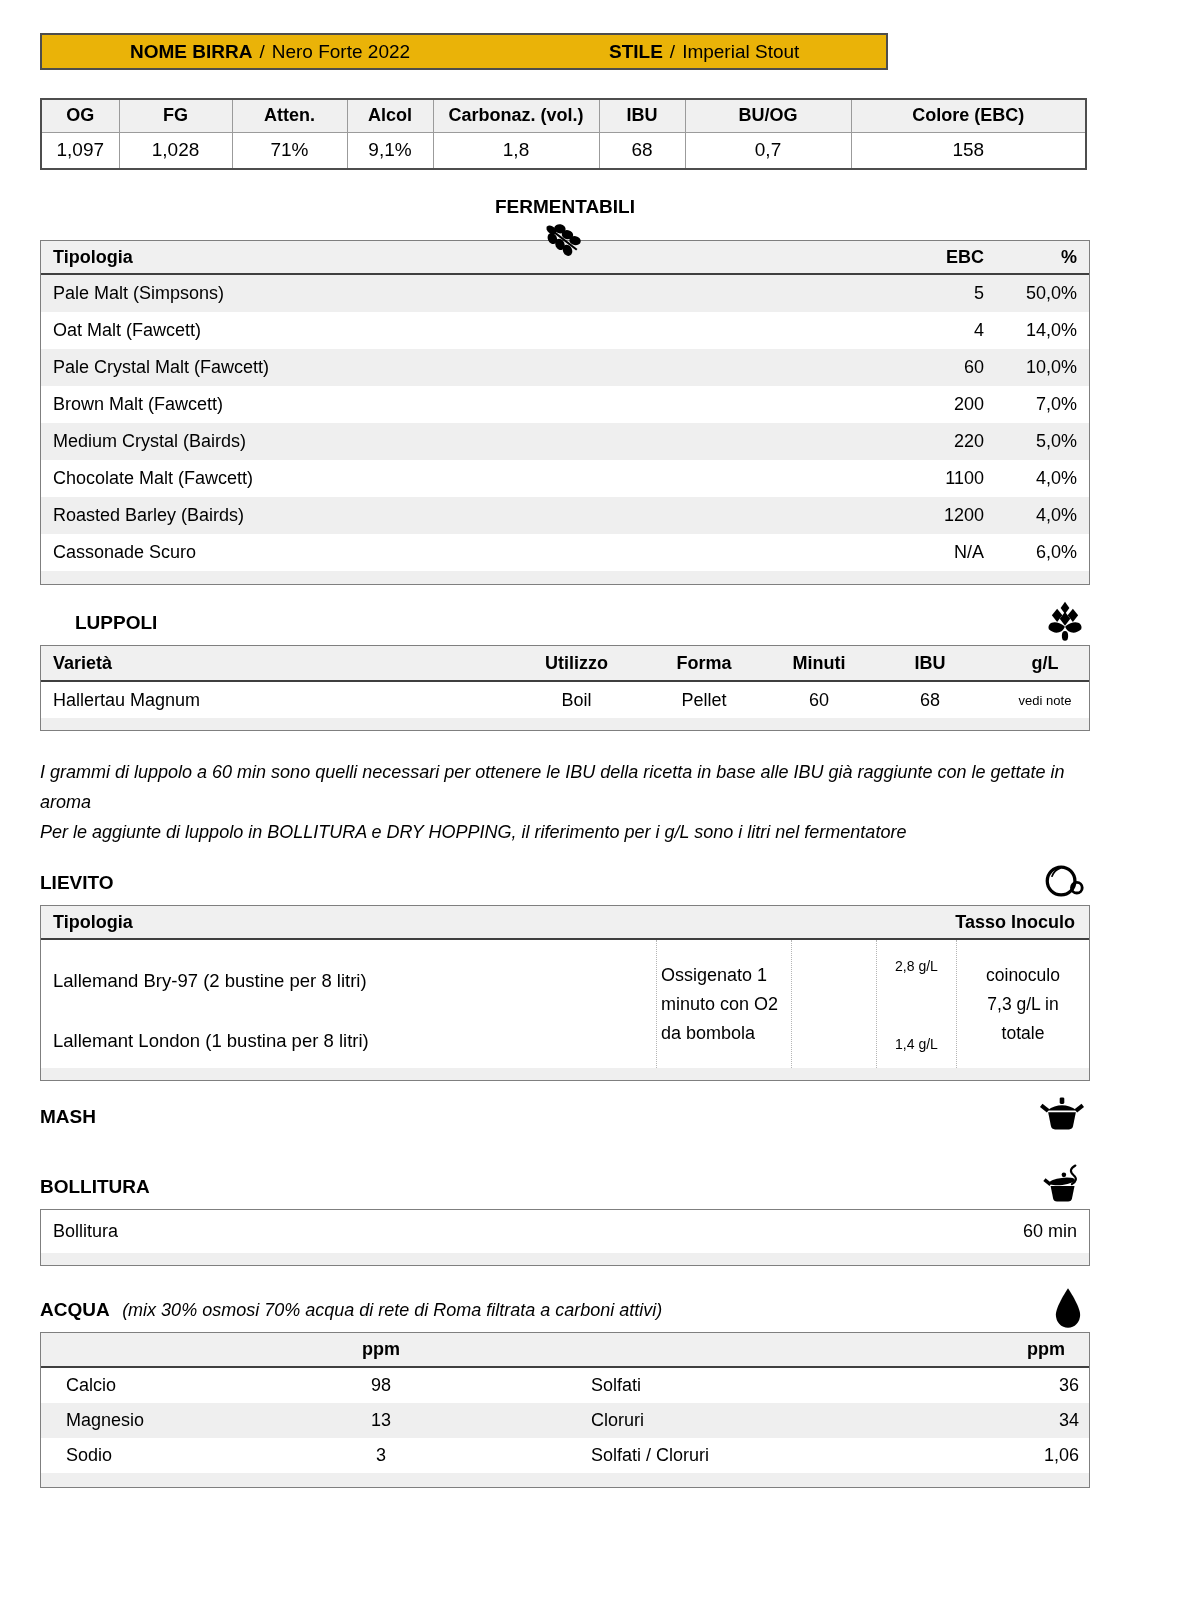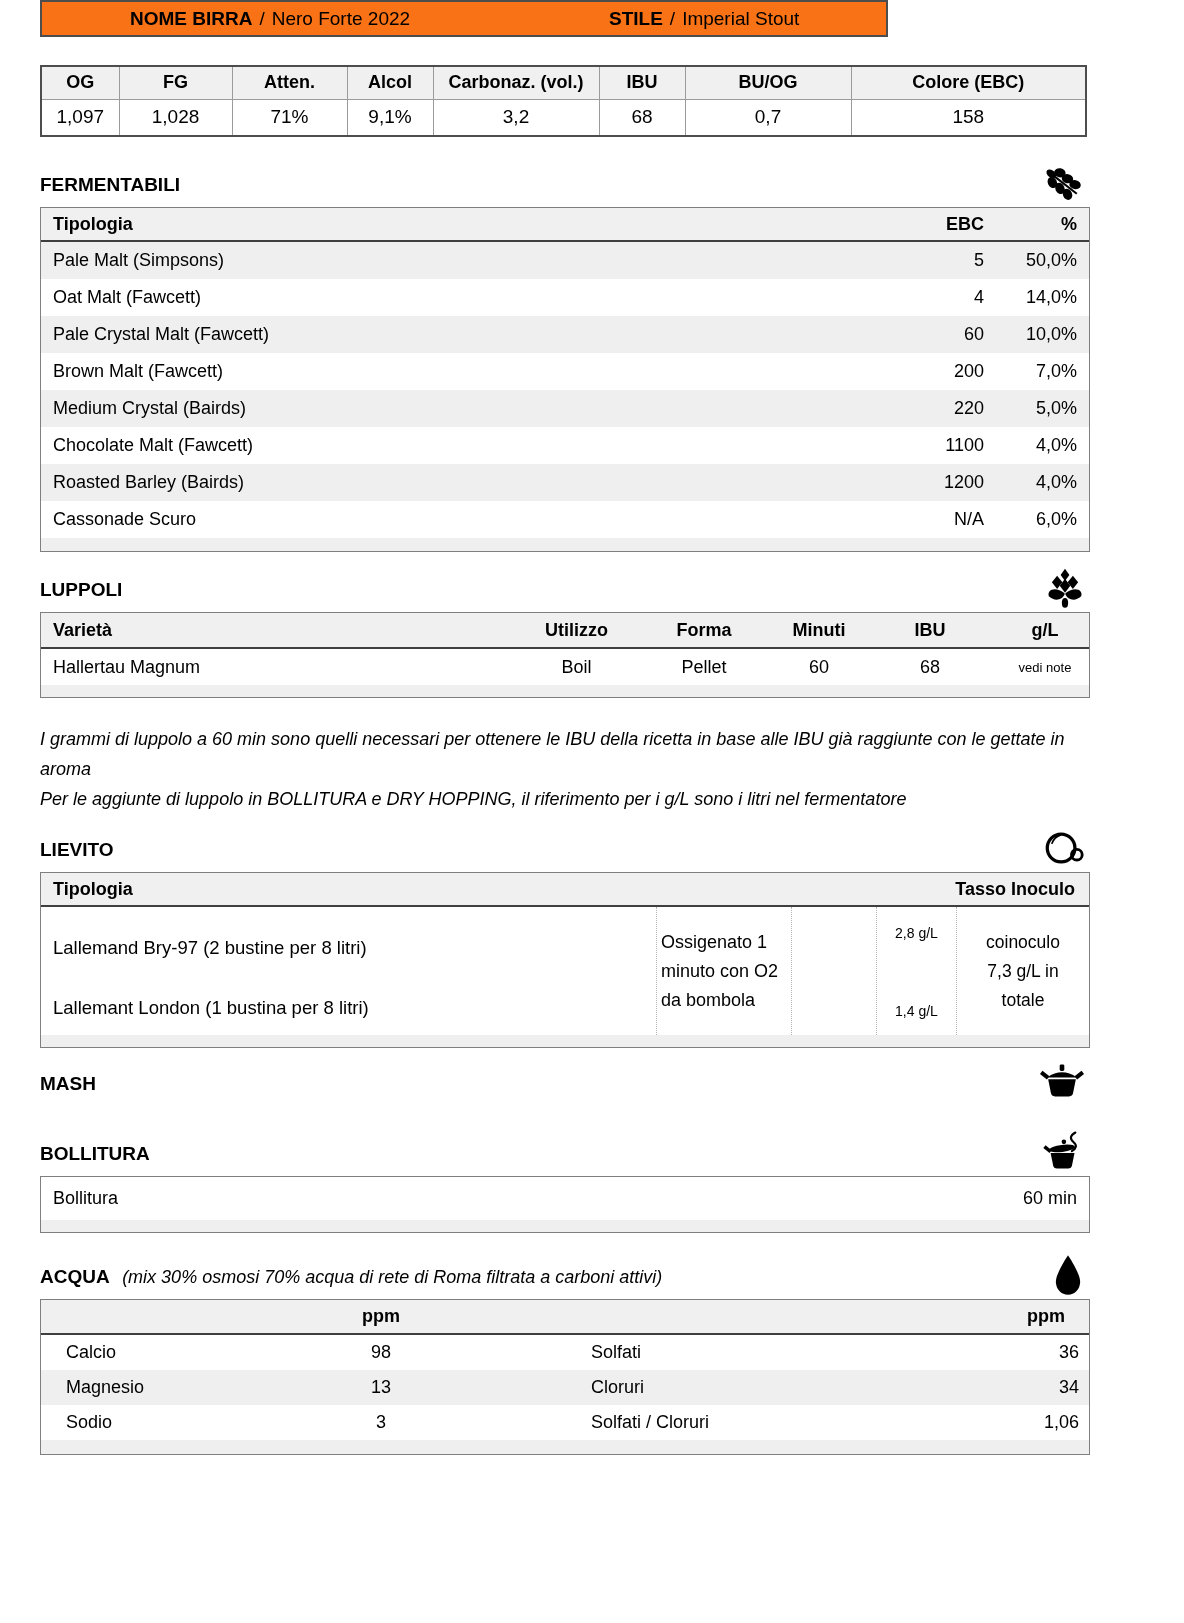--- a/index.html
+++ b/index.html
@@ -6,42 +6,42 @@
   html, body { background:#ffffff; }
   body {
     width:1184px; height:1623px; position:relative;
     font-family:"Liberation Sans","DejaVu Sans",sans-serif;
     color:#000;
   }
   .content { position:absolute; left:40px; top:0; width:1050px; }
 
   
   .title-bar {
-    height:37px; width:848px;
-    background:#f97316; border:2px solid #4d4d4d;
+    margin-top:33px; height:37px; width:848px;
+    background:#eab308; border:2px solid #4d4d4d;
     display:flex; align-items:center; font-size:19px;
   }
   .title-left { padding-left:88px; width:567px; }
   .lbl { font-weight:bold; }
   .sep { padding:0 7px; }
 
   
   .stats {
     margin-top:28px; width:1045px;
     border-collapse:collapse; table-layout:fixed; text-align:center;
     border:2px solid #4d4d4d;
   }
   .stats th, .stats td { border:1px solid #9b9b9b; overflow:hidden; }
   .stats th { background:#f0f0f0; font-size:18px; height:33px; font-weight:bold; }
   .stats td { font-size:19px; height:37px; background:#fff; }
 
   
   .section-head { display:flex; justify-content:space-between; align-items:center; height:44px; }
-  .mt-ferm  { margin-top:26px; }
-  .mt-hops  { margin-top:16px; }
+  .mt-ferm  { margin-top:26px;flex-direction:column; }
+  .mt-hops  { margin-top:16px;margin-left:35px; }
   .mt-yeast { margin-top:14px;gap:23px; }
   .mt-mash  { margin-top:14px; }
   .mt-boil  { margin-top:26px; }
   .mt-water { margin-top:22px; }
   .section-title { font-weight:bold; font-size:19px; }
   .water-sub { font-style:italic; font-size:18px; margin-left:8px; font-weight:normal; }
   .icon { margin-right:4px; flex:0 0 auto; }
 
   
   .btable { border:1.5px solid #7f7f7f; font-size:18px; width:1050px; background:#fff; }
@@ -152,21 +152,21 @@
       <th>Carbonaz. (vol.)</th>
       <th>IBU</th>
       <th>BU/OG</th>
       <th>Colore (EBC)</th>
     </tr>
     <tr>
       <td>1,097</td>
       <td>1,028</td>
       <td>71%</td>
       <td>9,1%</td>
-      <td>3,2</td>
+      <td>1,8</td>
       <td>68</td>
       <td>0,7</td>
       <td>158</td>
     </tr>
   </tbody>
     </table>
 
   <div class="section-head mt-ferm">
     <span class="section-title">FERMENTABILI</span>
     <span class="icon">

